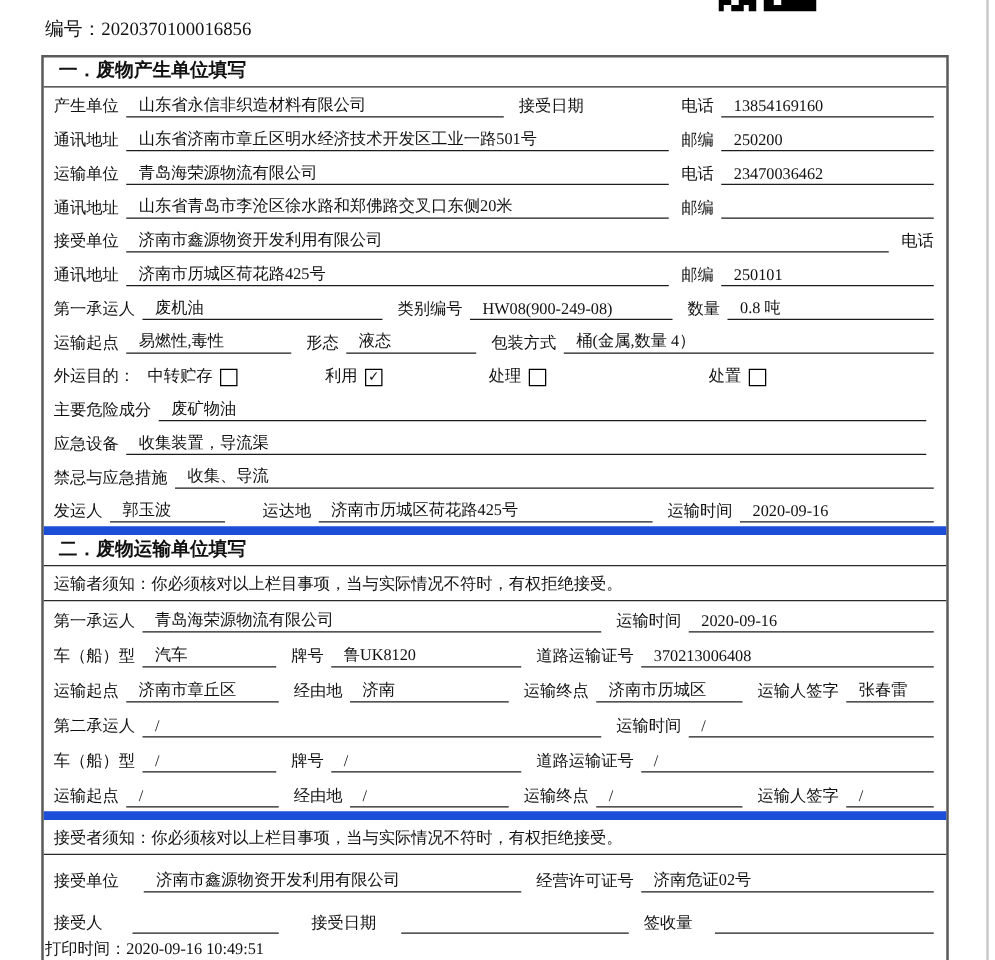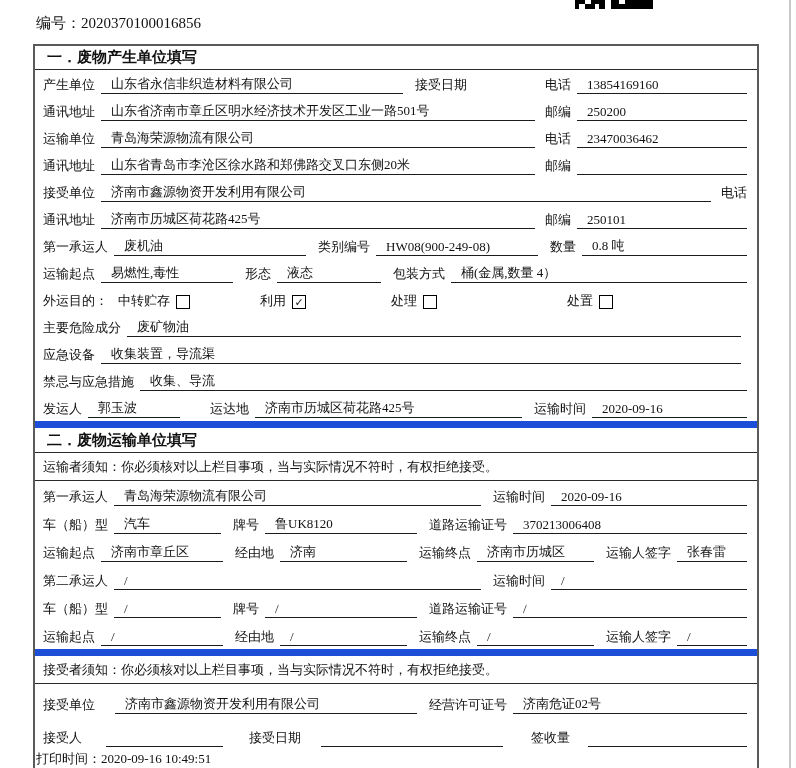--- a/index.html
+++ b/index.html
@@ -230,21 +230,21 @@
       <span class="val" style="width:290px;margin-left:20px">济南市鑫源物资开发利用有限公司</span>
       <span class="lbl mlbl">经营许可证号</span>
       <span class="val valgrow">济南危证02号</span>
     </div>
 
     <div class="row" style="height:30px">
       <span class="lbl">接受人</span>
       <span class="val" style="width:105px;margin-left:24px"></span>
       <span class="lbl" style="margin-left:26px">接受日期</span>
       <span class="val" style="width:170px;margin-left:20px"></span>
-      <span class="lbl" style="margin-left:28px">签收量</span>
+      <span class="lbl" style="margin-left:12px">签收量</span>
       <span class="val valgrow" style="margin-left:18px"></span>
     </div>
 
     <div class="row" style="height:23px">
       
       
       
       
       
       

